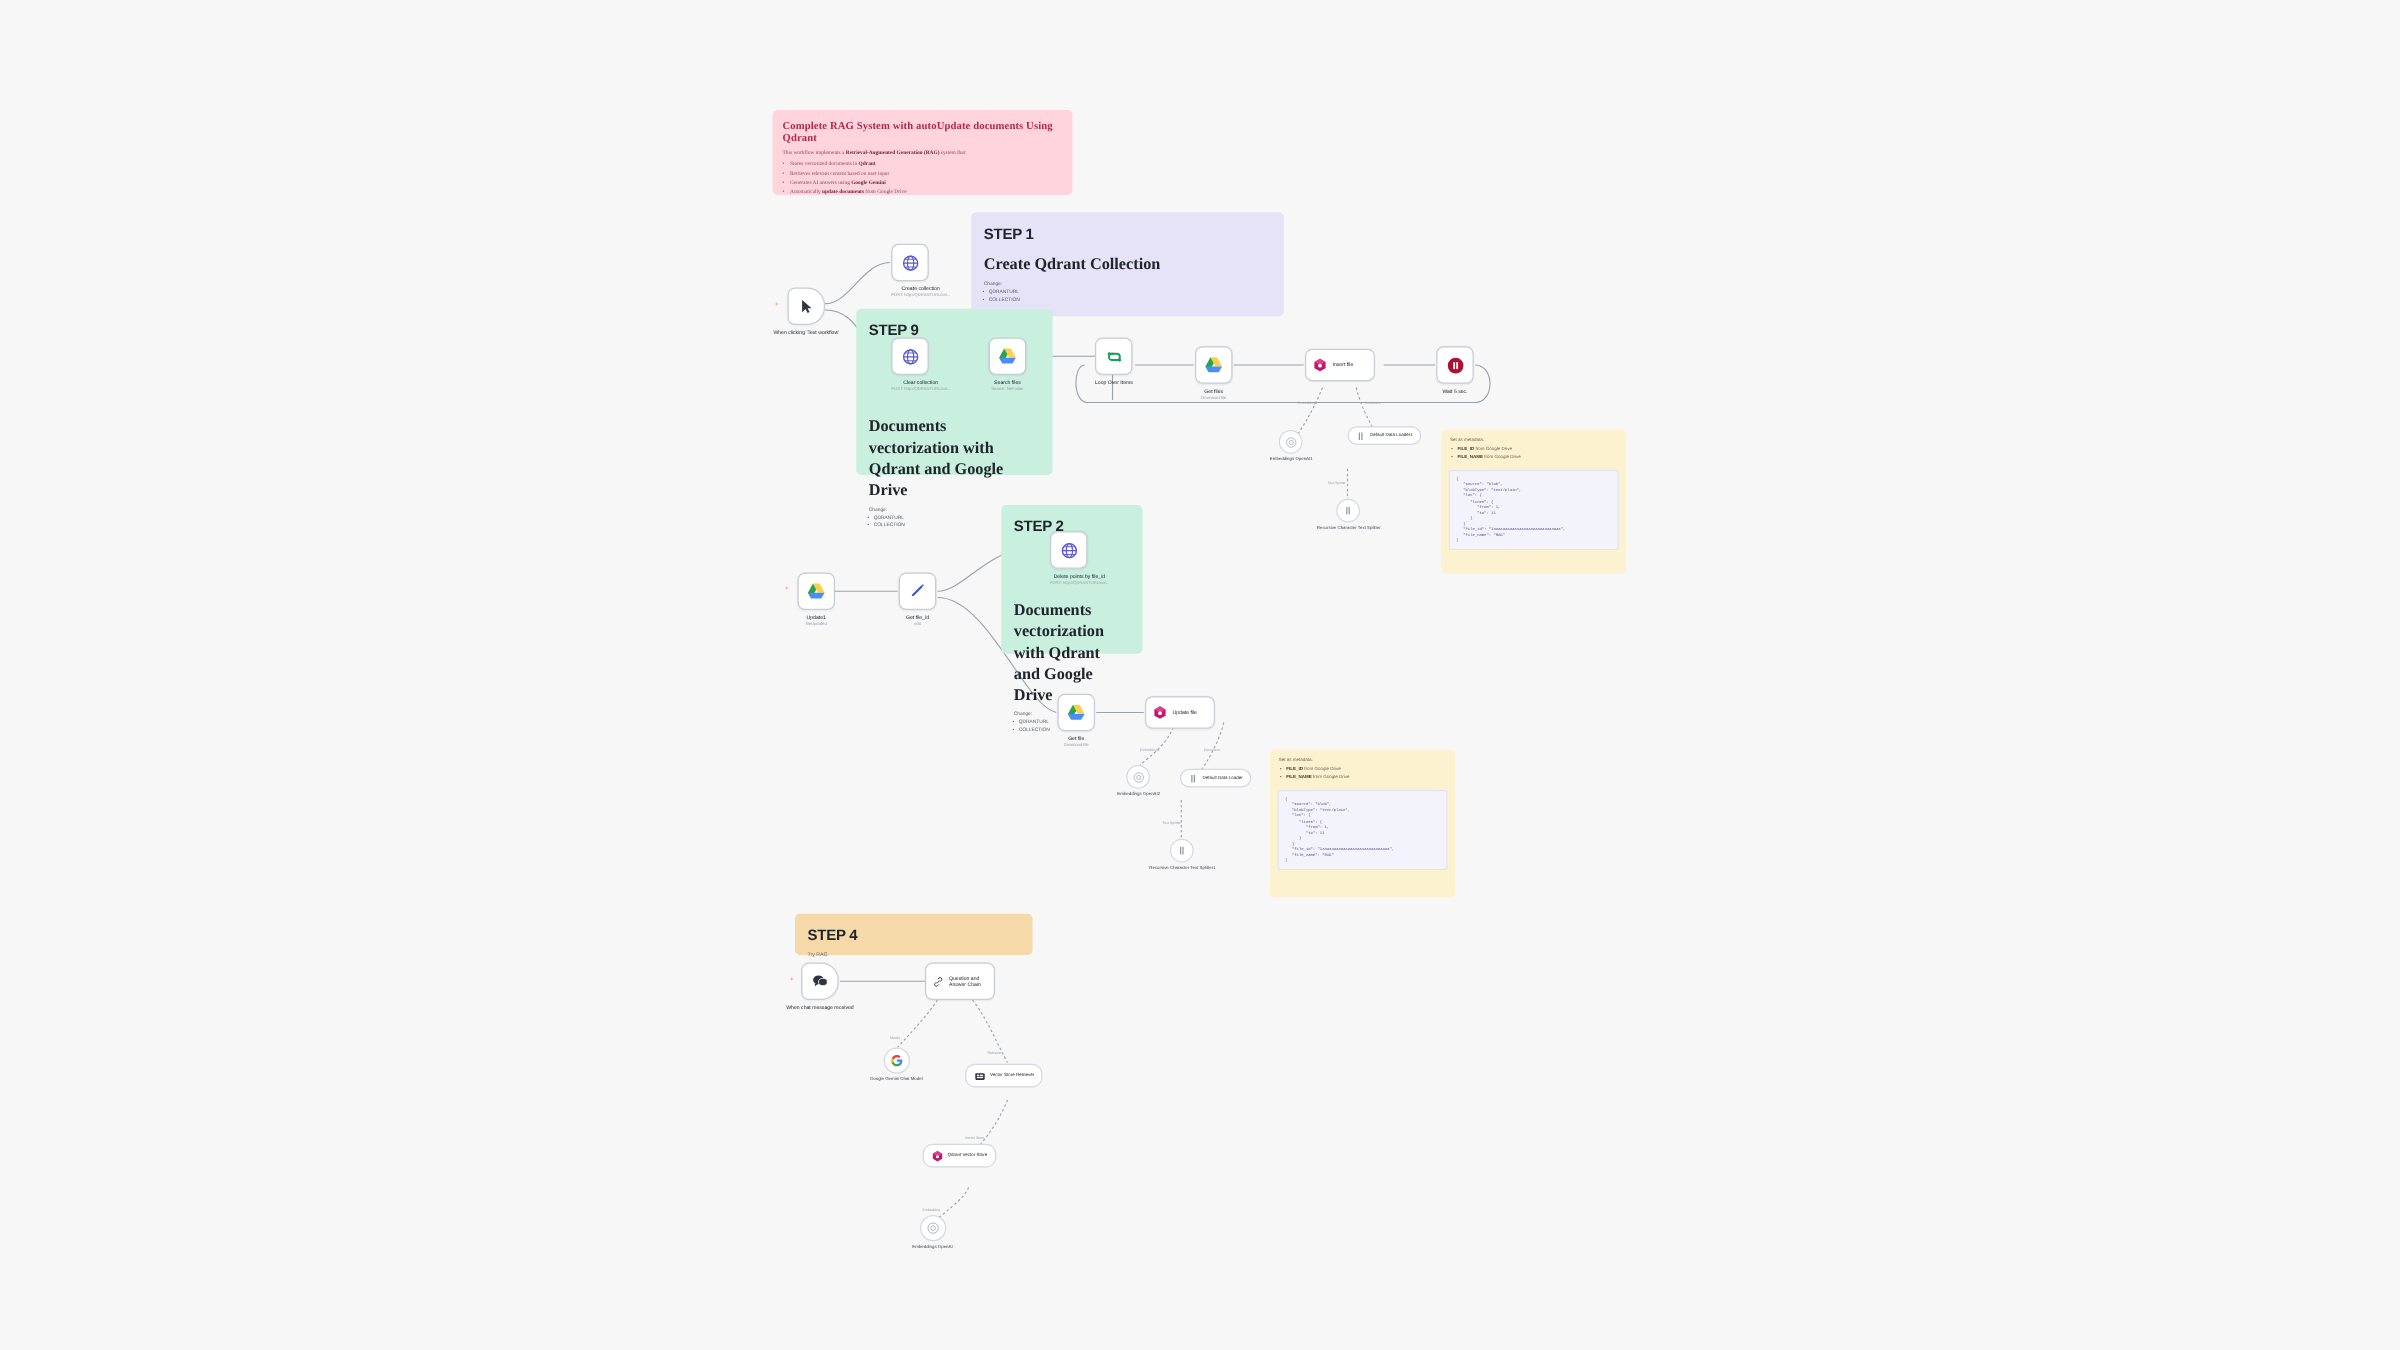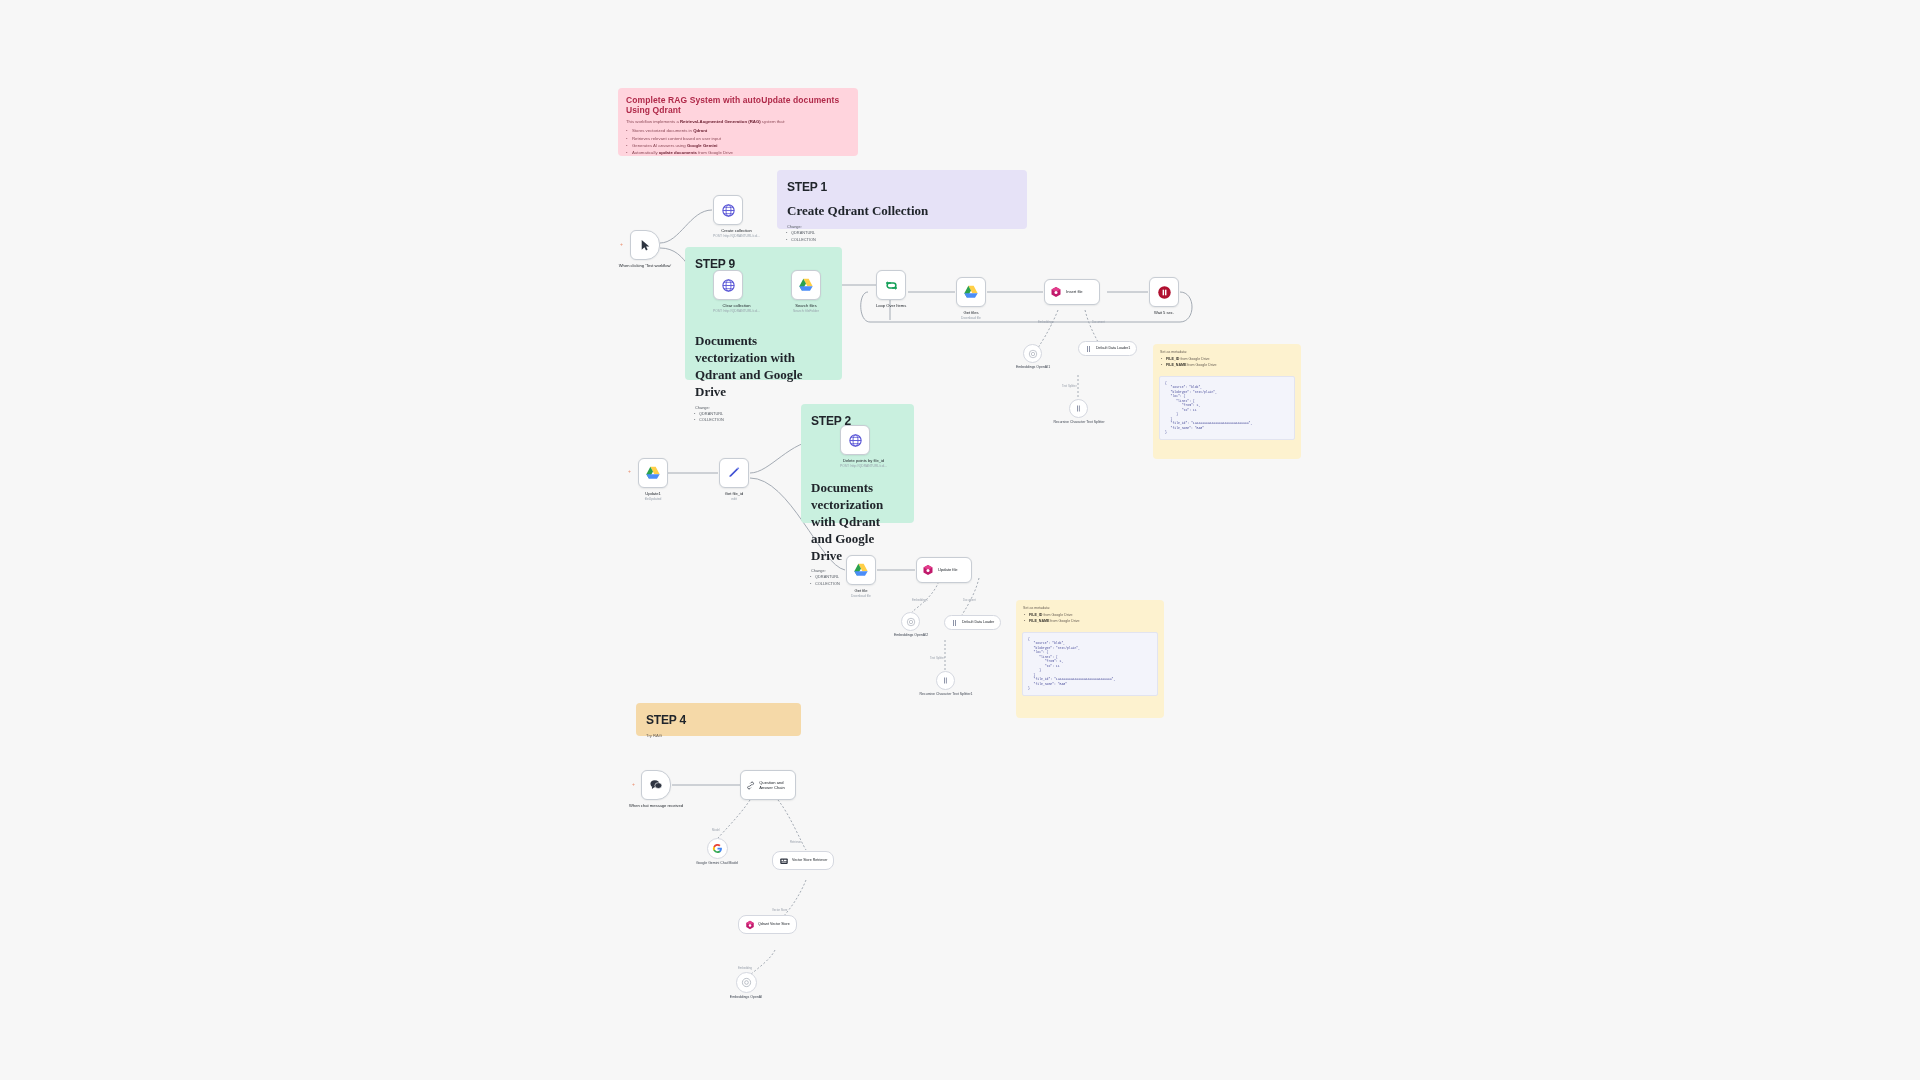--- a/index.html
+++ b/index.html
@@ -8,21 +8,21 @@
     background: #f7f7f7;
     font-family: "Liberation Sans", sans-serif;
     overflow: hidden;
   }
   #canvas { position: relative; width: 1920px; height: 1080px; }
 
   svg.wires { position: absolute; inset: 0; width: 1920px; height: 1080px; pointer-events: none; z-index: 1; }
 
   
   .sticky { position: absolute; border-radius: 4px; z-index: 2; }
-  .sticky-pink { background: #ffd4dd; }
+  .sticky-pink { background: #ffd4dd; font-family: Liberation Serif, serif; }
   .sticky-purple { background: #e6e2f7; }
   .sticky-green { background: #c9f0df; }
   .sticky-orange { background: #f5d9a8; }
   .sticky-yellow { background: #fdf2cf; }
 
   .note-title {
     font-weight: bold; color: #b02a4a; font-size: 8.5px;
     padding: 7px 8px 3px 8px; letter-spacing: .1px;
   }
   .note-para { font-size: 4.3px; color: #8c4a58; padding: 1px 8px 2px 8px; line-height: 1.5; }
@@ -141,21 +141,21 @@
       <span>This workflow implements a </span><b>Retrieval-Augmented Generation (RAG)</b><span> system that:</span>
     </div>
     <ul class="note-list">
       <li><span>Stores vectorized documents in </span><b>Qdrant</b><span></span></li>
       <li><span>Retrieves relevant content based on user input</span><b></b><span></span></li>
       <li><span>Generates AI answers using </span><b>Google Gemini</b><span></span></li>
       <li><span>Automatically </span><b>update documents</b><span> from Google Drive</span></li>
     </ul>
   </div>
 
-  <div class="sticky sticky-purple" style="left:777px; top:170px; width:250px; height:59px;">
+  <div class="sticky sticky-purple" style="left:777px; top:170px; width:250px; height:83px;">
     <div class="step-head">STEP 1</div>
     <div class="step-sub">Create Qdrant Collection</div>
     <div class="step-tiny">Change:</div>
     <ul class="step-ul">
       <li>QDRANTURL</li>
       <li>COLLECTION</li>
     </ul>
   </div>
 
   <div class="sticky sticky-green" style="left:685px; top:247px; width:157px; height:133px;">
@@ -171,21 +171,21 @@
   <div class="sticky sticky-green" style="left:801px; top:404px; width:113px; height:119px;">
     <div class="step-head">STEP 2</div>
     <div class="step-sub" style="padding-top:52px;">Documents vectorization with Qdrant and Google Drive</div>
     <div class="step-tiny">Change:</div>
     <ul class="step-ul">
       <li>QDRANTURL</li>
       <li>COLLECTION</li>
     </ul>
   </div>
 
-  <div class="sticky sticky-orange" style="left:636px; top:703px; width:165px; height:33px;">
+  <div class="sticky sticky-orange" style="left:636px; top:731px; width:190px; height:33px;">
     <div class="step-head">STEP 4</div>
     <div class="step-note-only">Try RAG</div>
   </div>
 
   <div class="sticky sticky-yellow" style="left:1153px; top:344px; width:148px; height:115px;">
     <div class="meta-head">Set as metadata:</div>
     <ul class="meta-ul">
       <li><b>FILE_ID</b><span> from Google Drive</span></li>
       <li><b>FILE_NAME</b><span> from Google Drive</span></li>
     </ul>

